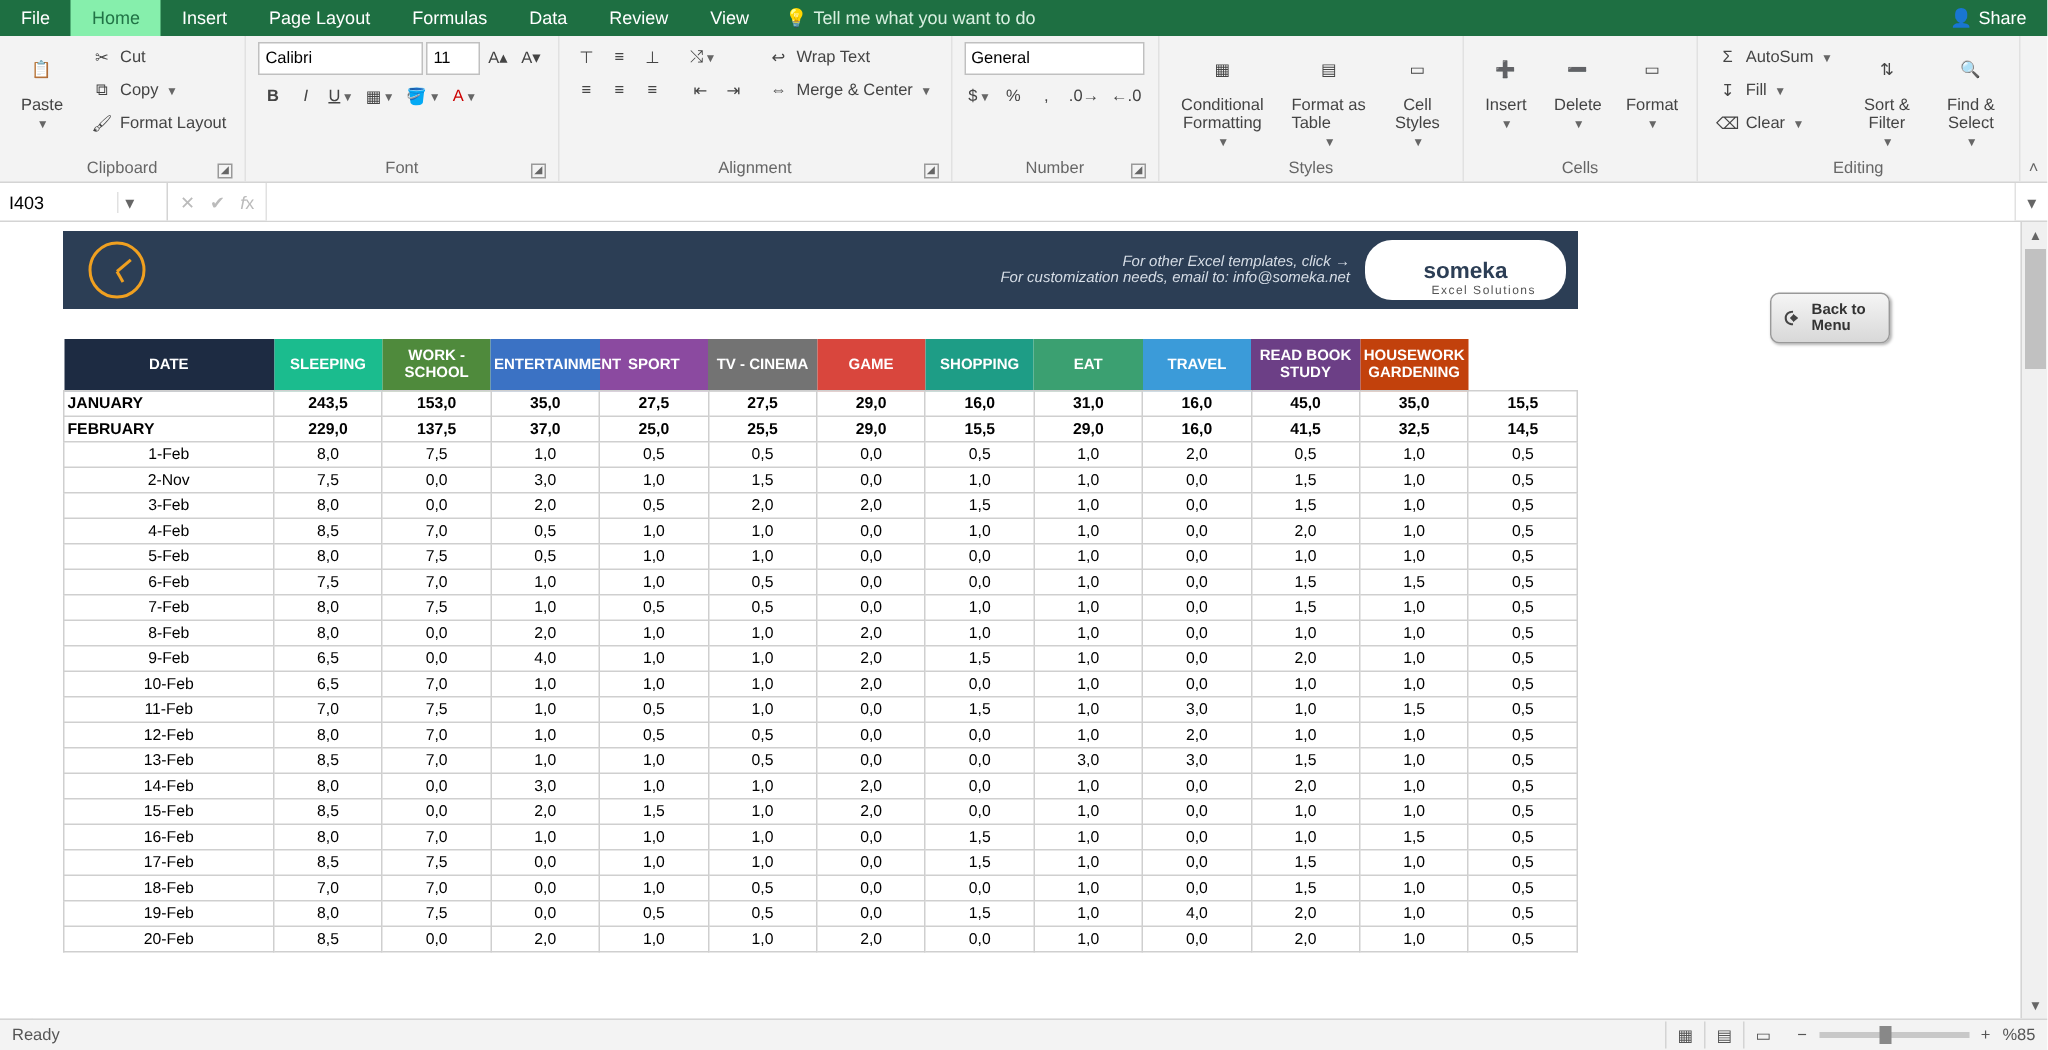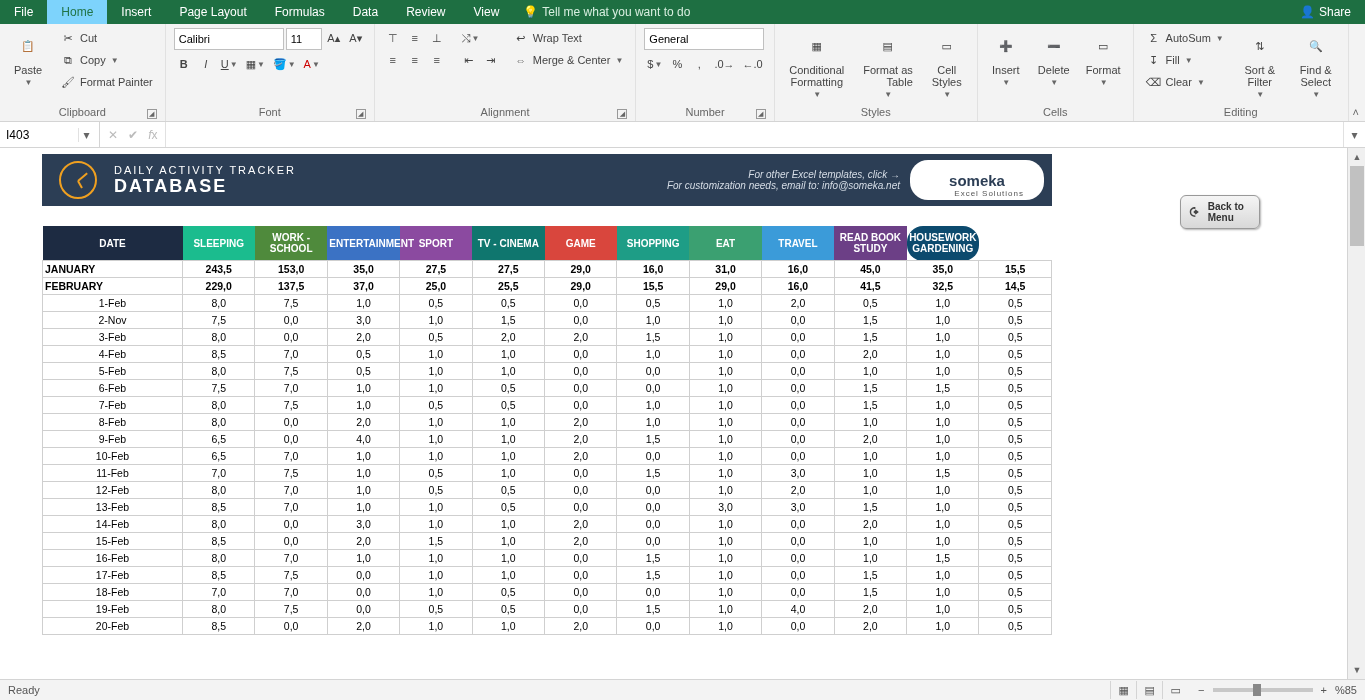--- a/index.html
+++ b/index.html
@@ -2,21 +2,21 @@
 <html><head>
 <meta charset="utf-8">
 <style>
 * { margin: 0; padding: 0; box-sizing: border-box; font-family: "Segoe UI", Arial, sans-serif; }
 body { background: #fff; width: 1365px; height: 700px; overflow: hidden; position: relative; }
 
 
 .tab-strip { background: #1e6f42; height: 24px; display: flex; align-items: stretch; color: #fff; font-size: 12px; }
 .tab-strip .tab { padding: 4px 14px; cursor: pointer; display:flex; align-items:center; }
 .tab-strip .tab.file { background: #1e6f42; }
-.tab-strip .tab.active { background: #7dd3fc; color: #217346; }
+.tab-strip .tab.active { background: #86efac; color: #217346; }
 .tab-strip .tellme { padding: 4px 10px; display:flex; align-items:center; gap:4px; color:#d8efe0;}
 .tab-strip .spacer { flex:1; }
 .tab-strip .share { padding: 4px 14px; display:flex; align-items:center; gap:4px; }
 
 .ribbon { background:#f3f3f3; height: 98px; border-bottom:1px solid #d4d4d4; display:flex; font-size:11px; color:#444;}
 .rgroup { border-right:1px solid #e1e1e1; padding:4px 8px 0 8px; display:flex; flex-direction:column; justify-content:space-between; align-items:center;}
 .rgroup .body { display:flex; gap:8px; align-items:flex-start;}
 .rgroup .label { font-size:11px; color:#666; padding:2px 0 3px 0; text-align:center; width:100%; position:relative;}
 .rgroup .label .launcher { position:absolute; right:0; bottom:2px; width:10px;height:10px; border:1px solid #999; font-size:7px; line-height:7px; text-align:center; cursor:pointer;}
 .bigbtn { display:flex; flex-direction:column; align-items:center; gap:2px; padding:2px 4px; cursor:pointer;}
@@ -25,21 +25,21 @@
 .smallrow .r { display:flex; align-items:center; gap:4px; height:20px; cursor:pointer; padding:0 4px;}
 .ico16 { width:16px; height:16px; display:inline-flex; align-items:center; justify-content:center;}
 select.fake, input.fake { height:22px; font-size:11px; border:1px solid #c0c0c0; background:#fff; padding:0 4px;}
 .btnrow { display:flex; gap:2px;}
 .ribbtn { min-width:20px; height:20px; border:1px solid transparent; display:flex; align-items:center; justify-content:center; cursor:pointer; padding:0 2px;}
 .dd { font-size:8px; margin-left:1px; color:#666;}
 .stackcol { display:flex; flex-direction:column; gap:2px; }
 
 
 .fbar { height:26px; border-bottom:1px solid #d4d4d4; display:flex; align-items:stretch; font-size:12px;}
-.fbar .namebox { width:100px; border-right:1px solid #d4d4d4; display:flex; align-items:center;}
+.fbar .namebox { width:112px; border-right:1px solid #d4d4d4; display:flex; align-items:center;}
 .fbar .namebox input { width:78px; border:none; padding:0 6px; font-size:12px;}
 .fbar .namebox .dd2 { width:16px; text-align:center; color:#666; border-left:1px solid #e1e1e1; cursor:pointer;}
 .fbar .fxbtns { display:flex; align-items:center; padding:0 8px; gap:10px; color:#bbb; border-right:1px solid #e1e1e1;}
 .fbar .fxbtns span { cursor:pointer;}
 .fbar input.formula { flex:1; border:none; padding:0 8px;}
 .fbar .expand { width:22px; border-left:1px solid #e1e1e1; display:flex; align-items:center; justify-content:center; color:#666;}
 
 
 .sheet-wrap { position:absolute; top:148px; left:0; right:18px; bottom:21px; background:#fff; overflow:hidden;}
 .gutter-left { position:absolute; left:0; top:148px; bottom:21px; width:22px; background:#f0f0f0; border-right:1px solid #d4d4d4;}
@@ -66,22 +66,22 @@
 
 .tblwrap { width:1010px; margin-top:20px;}
 table.data { width:100%; border-collapse:collapse; font-size:10.5px; table-layout:fixed;}
 table.data th { color:#fff; font-weight:700; padding:6px 2px; text-align:center; font-size:10px; height:34px; vertical-align:middle;}
 table.data th.date { background:#1d2b42; width:140px;}
 table.data td { border:1px solid #cfcfcf; padding:2px 4px; text-align:center; background:#fff;}
 table.data td.date { text-align:center; background:#fff;}
 table.data tr.sum td { font-weight:700; background:#fff;}
 table.data tr.sum td.date { text-align:left; padding-left:2px;}
 th.c0{background:#1d2b42;} th.c1{background:#1bbc8e;margin-top:32px;} th.c2{background:#4f8a3c;} th.c3{background:#3b72c4;}
-th.c4{background:#8b4aa0;} th.c5{background:#0f766e;} th.c6{background:#d9463d;} th.c7{background:#1e9d86;}
-th.c8{background:#3ba071;} th.c9{background:#3b9bd9;} th.c10{background:#6c3f86;margin-left:38px;} th.c11{background:#0c4a6e;border-radius:16px;}
+th.c4{background:#8b4aa0;} th.c5{background:#737373;} th.c6{background:#d9463d;} th.c7{background:#1e9d86;}
+th.c8{background:#3ba071;} th.c9{background:#3b9bd9;} th.c10{background:#6c3f86;margin-left:38px;} th.c11{background:#c2410c;}
 
 
 .vscroll { position:absolute; right:0; top:148px; bottom:21px; width:18px; background:#f0f0f0; border-left:1px solid #d4d4d4;}
 .vscroll .thumb { position:absolute; left:2px; width:14px; background:#c1c1c1;}
 .vscroll .arr { position:absolute; left:0; width:18px; height:18px; display:flex; align-items:center; justify-content:center; color:#666; font-size:9px; cursor:pointer;}
 
 
 .status { position:absolute; bottom:0; left:0; right:0; height:21px; background:#f3f3f3; border-top:1px solid #d4d4d4; display:flex; align-items:center; font-size:11px; color:#555; padding:0 8px;}
 .status .spacer{flex:1;}
 .status .viewbtn { width:26px; height:18px; display:flex; align-items:center; justify-content:center; border-left:1px solid #d4d4d4; cursor:pointer;}
@@ -128,21 +128,21 @@
             <span class="ico16">✂</span>
             <span>Cut</span>
           </div>
         <div class="r">
             <span class="ico16">⧉</span>
             <span>Copy</span>
             <span class="dd">▼</span>
           </div>
         <div class="r">
             <span class="ico16">🖌</span>
-            <span>Format Painter</span>
+            <span>Format Layout</span>
           </div>
       </div>
     </div>
     <div class="label"><span>Clipboard</span><span class="launcher">◢</span></div>
   </div>
 
   <div class="rgroup" style="min-width:200px">
     <div class="body" style="flex-direction:column; gap:4px; align-items:flex-start;">
       <div class="btnrow">
         <input class="fake" style="width: 110px;" value="Calibri">
@@ -262,21 +262,21 @@
 
   <div class="rgroup" style="min-width:170px">
     <div class="body">
       <div class="bigbtn">
           <span class="ico">▦</span>
           <span style="text-align:center;width:60px">Conditional Formatting</span>
           <span class="dd">▼</span>
         </div>
       <div class="bigbtn">
           <span class="ico">▤</span>
-          <span style="text-align:right;width:50px">Format as Table</span>
+          <span style="text-align:left;width:50px">Format as Table</span>
           <span class="dd">▼</span>
         </div>
       <div class="bigbtn">
           <span class="ico">▭</span>
           <span style="text-align:center;width:36px">Cell Styles</span>
           <span class="dd">▼</span>
         </div>
     </div>
     <div class="label"><span>Styles</span></div>
   </div>
@@ -379,24 +379,20 @@
     </div>
 </div>
 
 <div class="sheet-wrap">
   <div class="content">
     <div style="position:relative;">
     <div class="banner">
       <div class="clockwrap">
             <div class="clock"></div>
           </div>
-      <div class="titles">
-        <div>DAILY ACTIVITY TRACKER</div>
-        <div class="big">DATABASE</div>
-      </div>
       <div class="rightmsg">
         <div>For other Excel templates, click →</div>
         <div>For customization needs, email to: info@someka.net</div>
       </div>
       <div class="logo">
         <span>someka</span>
         <span class="sub">Excel Solutions</span>
       </div>
     </div>
 

